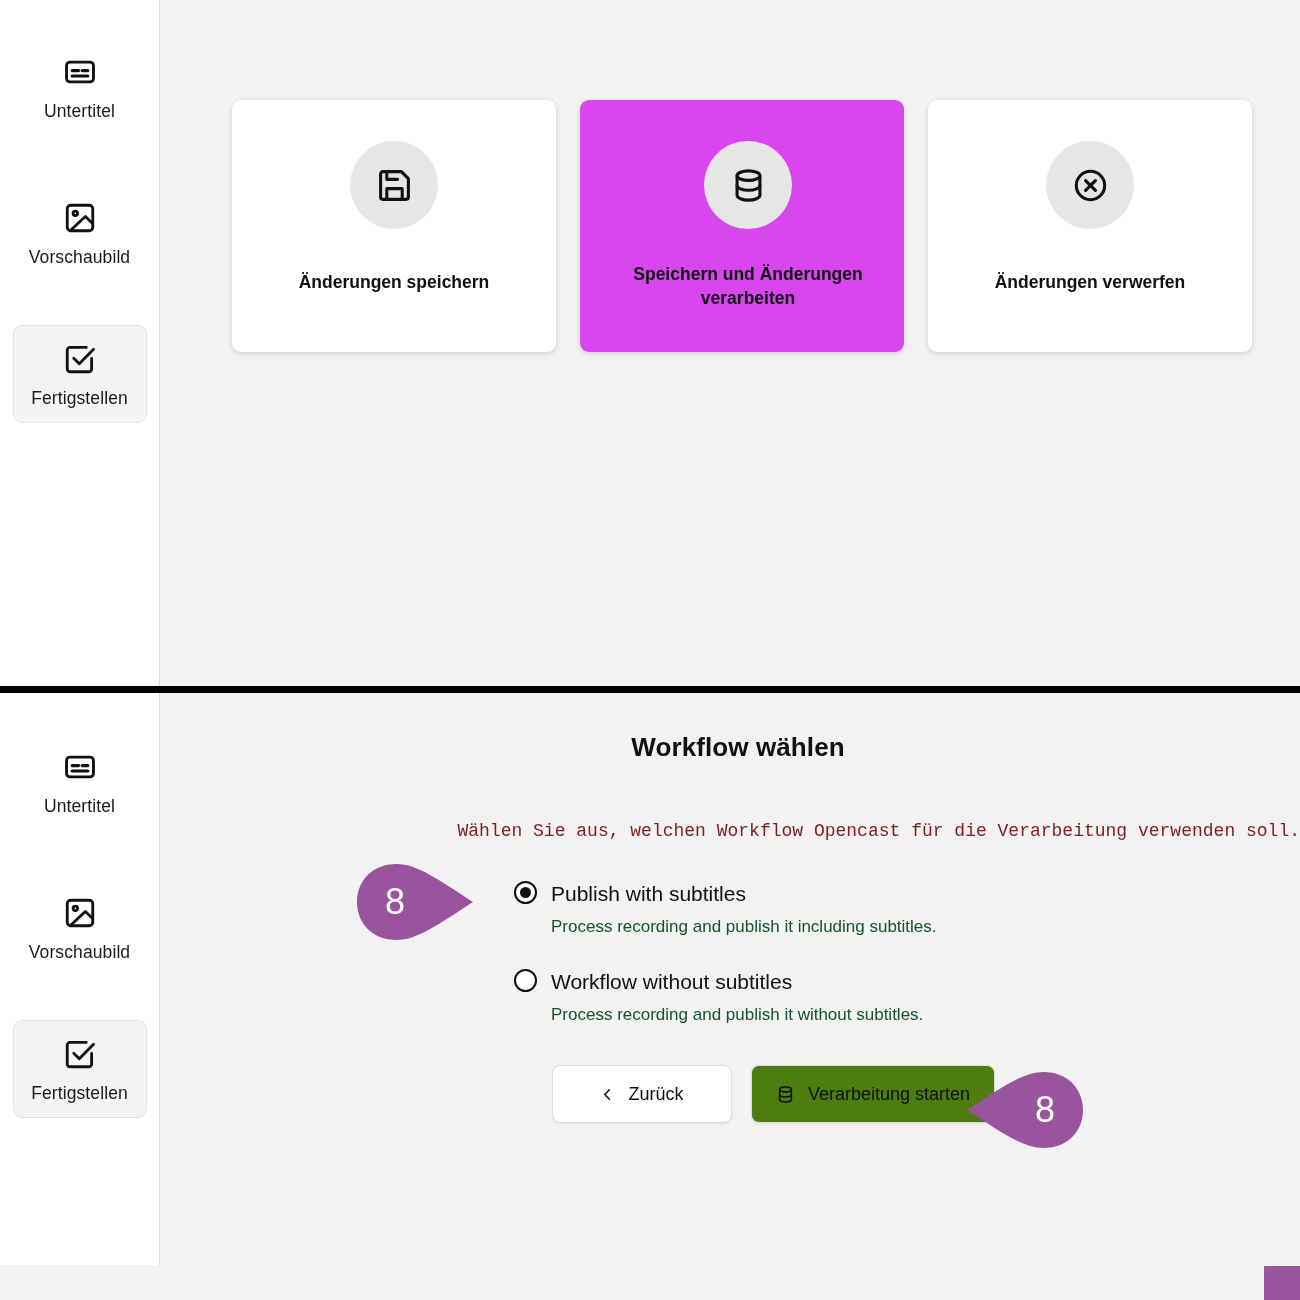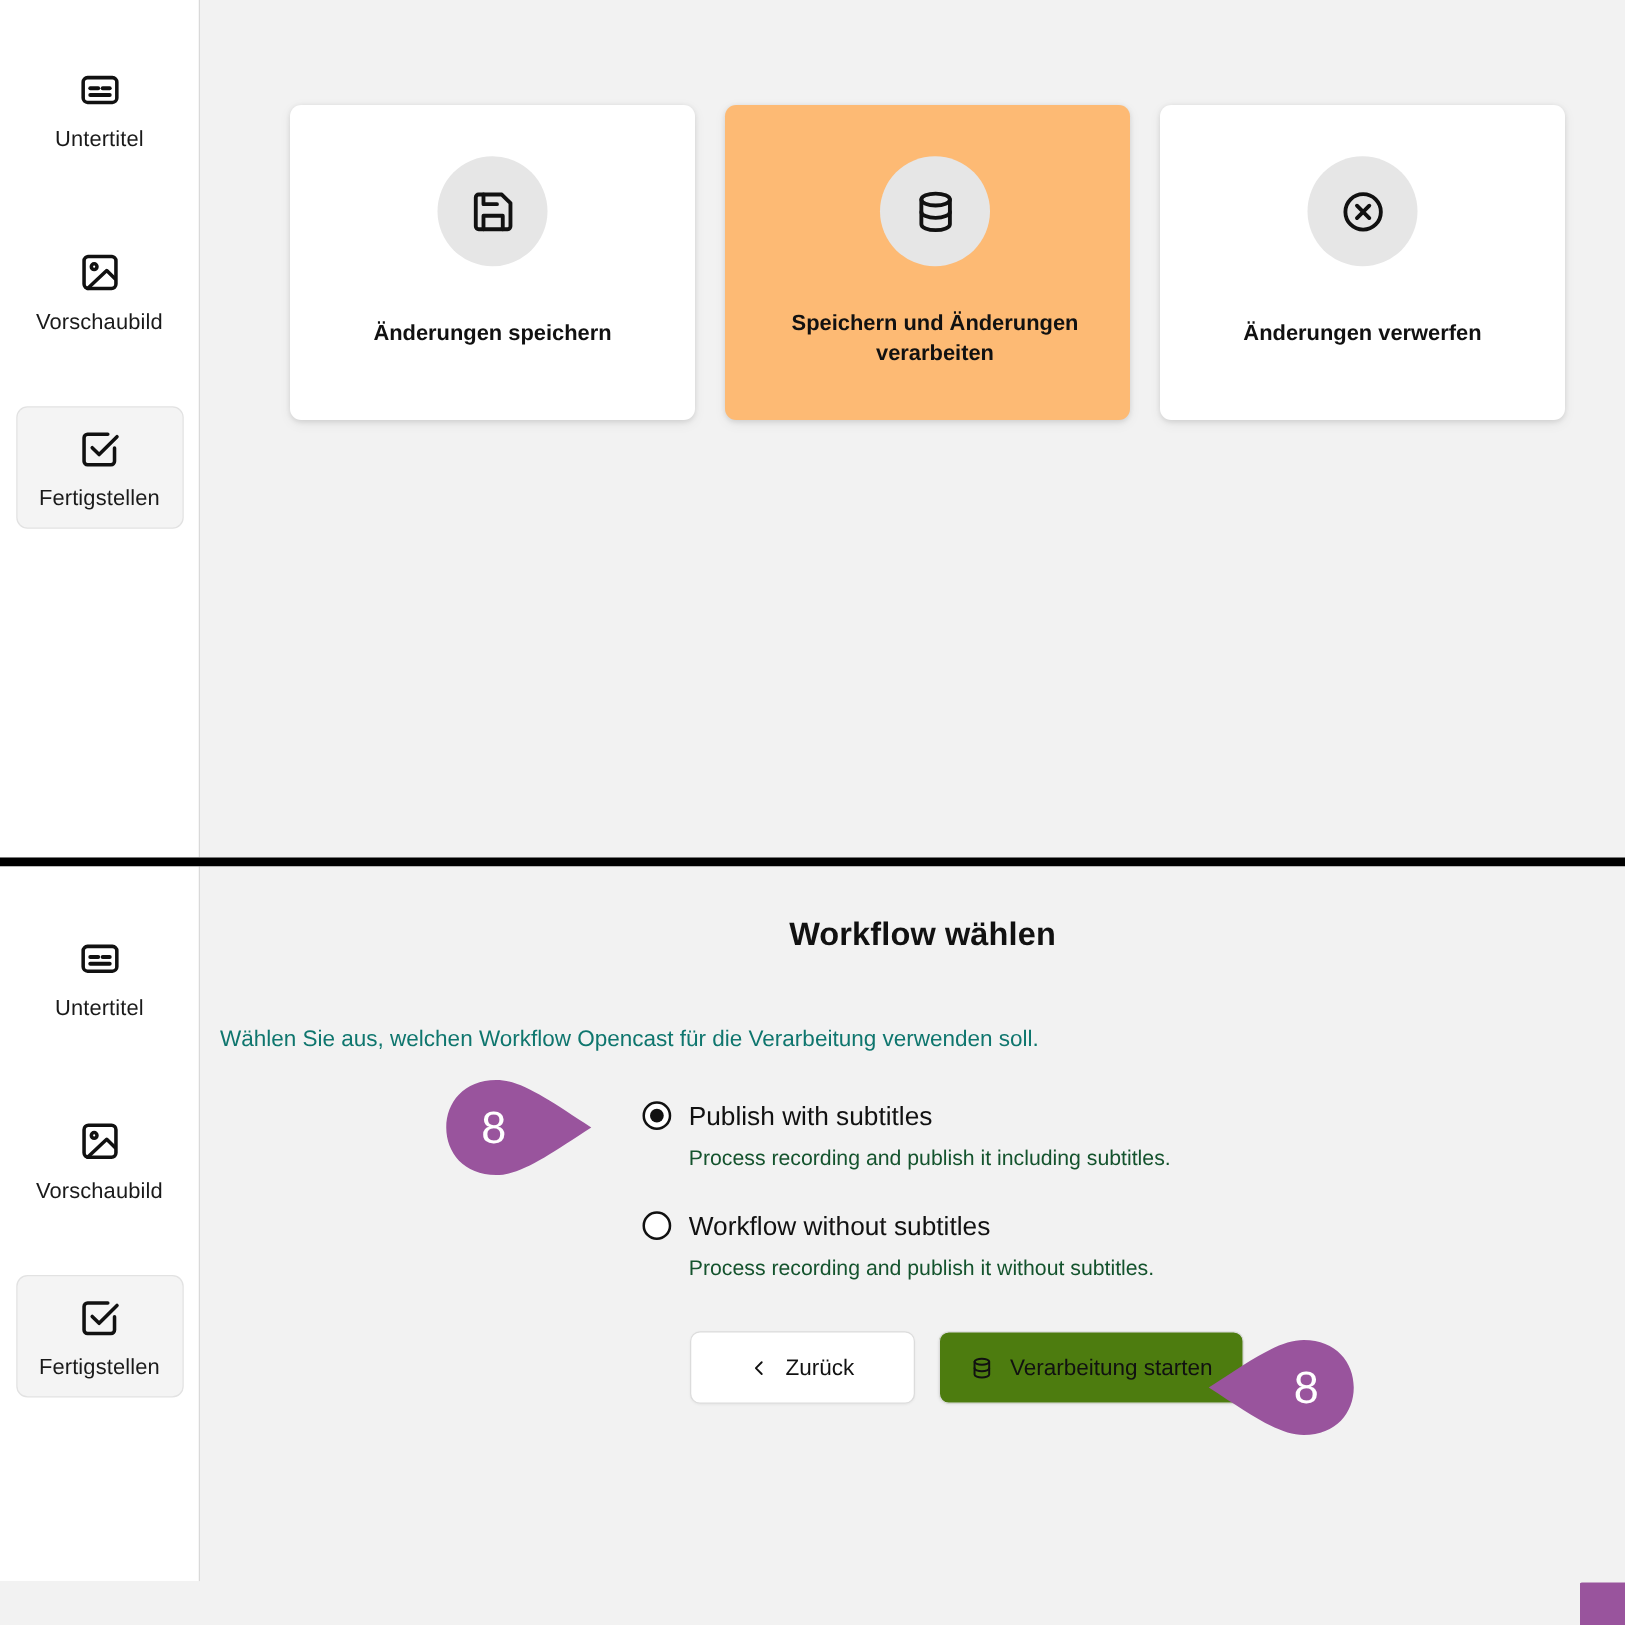--- a/index.html
+++ b/index.html
@@ -32,50 +32,50 @@
   .sidebar-item.active { background: #f4f4f4; border-color: #e2e2e2; }
   .sidebar-item .si-label {
     font-size: 17.5px; color: #1a1a1a; line-height: 1; letter-spacing: .1px;
   }
   .si-icon { width: 34px; height: 34px; display: block; }
   .si-icon svg { width: 34px; height: 34px; display: block; }
 
   
   .main-top { position: absolute; left: 176px; top: 0; right: 0; bottom: 0; }
   .card-row {
-    position: absolute; left: 56px; top: 84px;
+    position: absolute; left: 56px; top: 100px;
     display: flex; gap: 24px;
   }
   .action-card {
     width: 324px; height: 252px; background: #ffffff; border-radius: 9px;
     box-shadow: 0 1px 4px rgba(0,0,0,.10), 0 3px 10px rgba(0,0,0,.06);
     display: flex; flex-direction: column; align-items: center;
     padding-top: 41px; cursor: pointer;
   }
-  .action-card.hovered { background: #fdba74; padding-left: 12px; }
+  .action-card.hovered { background: #d946ef; padding-left: 12px; }
   .card-circle {
     width: 88px; height: 88px; border-radius: 50%; background: #e6e6e6;
     display: flex; align-items: center; justify-content: center;
   }
   .card-circle svg { width: 37px; height: 37px; display: block; }
   .card-label {
     margin-top: 42px; font-size: 17.5px; font-weight: 700; color: #111;
     text-align: center; line-height: 1.35; max-width: 260px;
   }
   .action-card.two-line .card-label { margin-top: 34px; }
 
   
   .main-bottom { position: absolute; left: 176px; top: 0; right: 0; bottom: 0; }
   .wf-title {
     position: absolute; left: 0; right: 0; top: 39px; text-align: center;
     font-size: 26px; font-weight: 700; color: #111; letter-spacing: .1px;
   }
   .wf-intro {
-    position: absolute; left: 0; right: 0; top: 128px; text-align: left;
-    font-size: 18px; color: #0f766e;
+    position: absolute; left: 0; right: 0; top: 128px; text-align: right;
+    font-size: 18px; color: #7f1d1d; font-family: Liberation Mono, monospace;
   }
   .wf-options { position: absolute; left: 338px; top: 188px; }
   .wf-option { margin-bottom: 32px; }
   .wf-option-main { display: flex; align-items: flex-end; gap: 14px; cursor: pointer; }
   .radio {
     width: 23px; height: 23px; border-radius: 50%;
     border: 2.4px solid #111; background: #fff; flex: 0 0 auto;
     display: flex; align-items: center; justify-content: center;
   }
   .radio .dot { width: 11px; height: 11px; border-radius: 50%; background: #111; }

